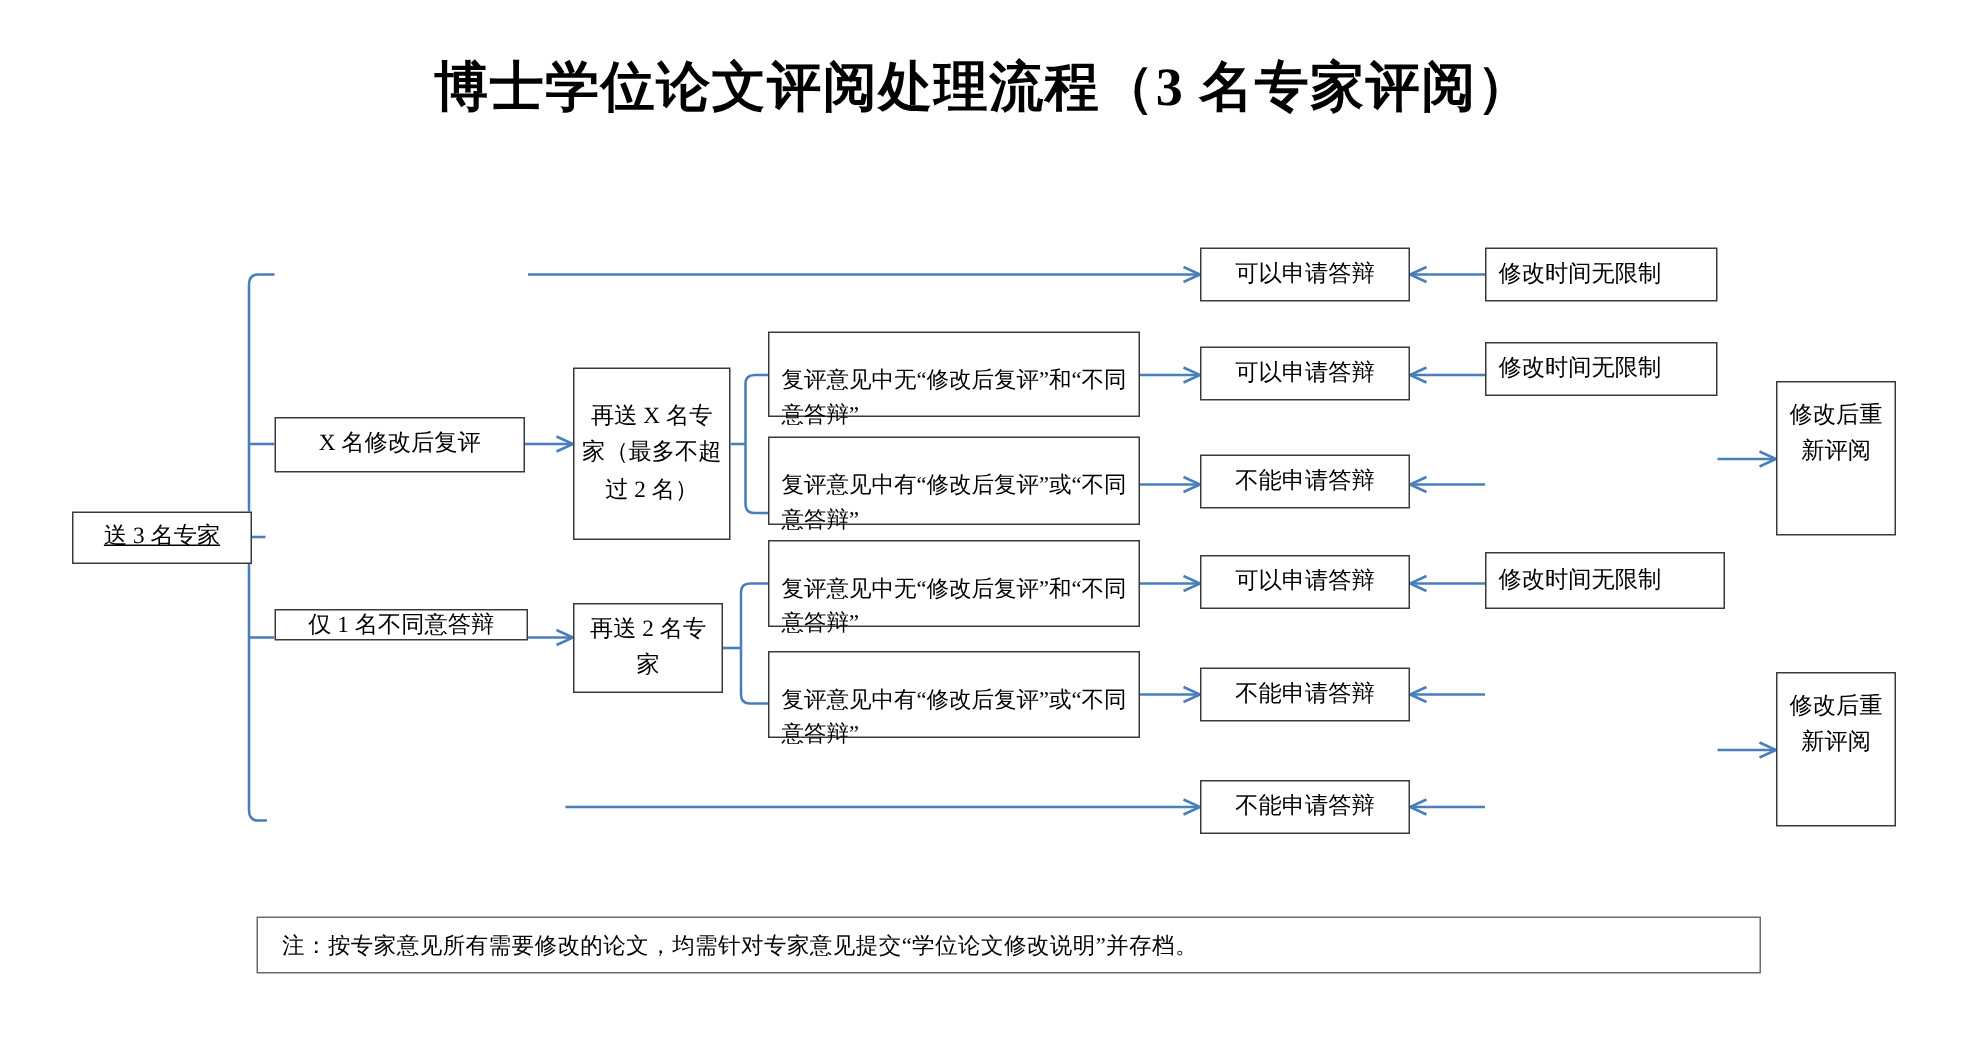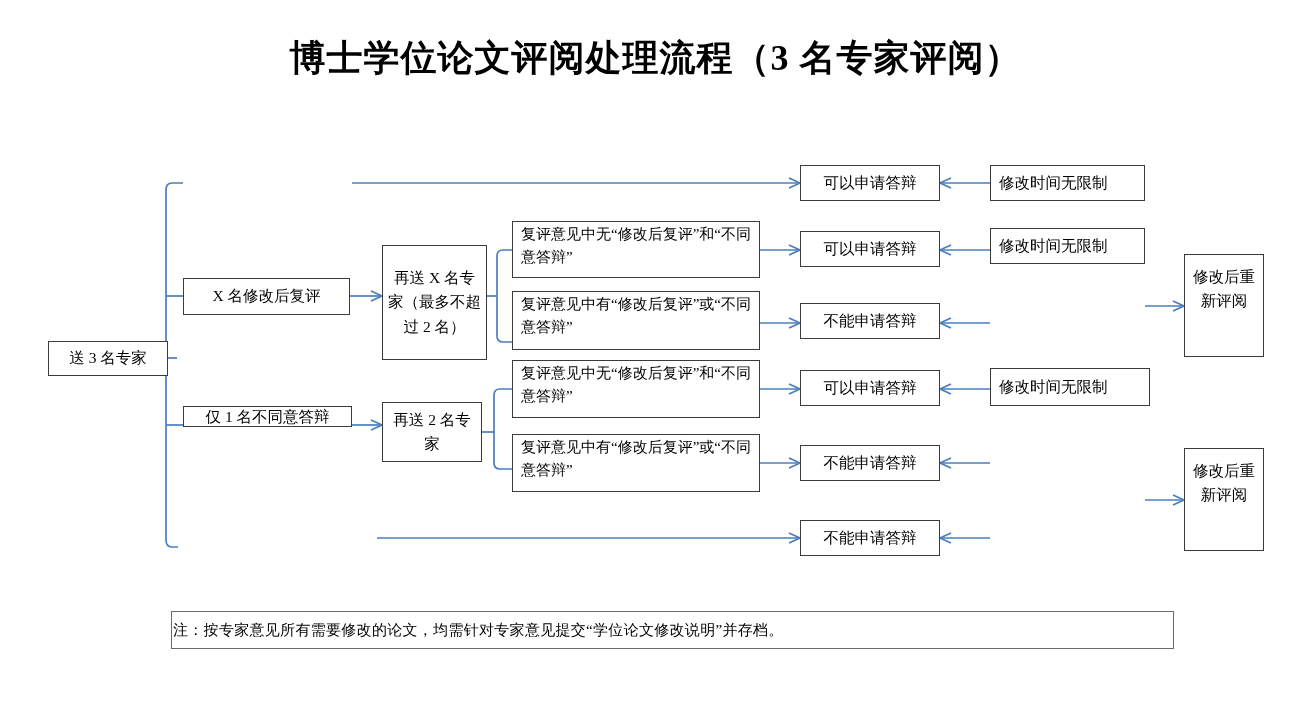--- a/index.html
+++ b/index.html
@@ -43,31 +43,31 @@
     padding: 2px 5px;
     color: #000;
   }
   .box.left-align {
     justify-content: flex-start;
     text-align: left;
     padding-left: 8px;
   }
   .box.top-align {
     align-items: flex-start;
-    padding-top: 1px;
+    padding-top: 21px;
   }
   .note {
     position: absolute;
     box-sizing: border-box;
     border: 1.4px solid #6a6a6a;
     background: #ffffff;
     display: flex;
     align-items: center;
     font-size: 15px;
-    padding-left: 1px;
+    padding-left: 16px;
     letter-spacing: 0.3px;
   }
   svg.wires {
     position: absolute;
     left: 0;
     top: 0;
     width: 1311px;
     height: 704px;
     pointer-events: none;
   }
@@ -145,21 +145,21 @@
     <path class="wire" d="M 990 538 L 942 538"></path>
     <path class="wire-arrow" d="M 951 533 L 940 538 L 951 543"></path>
 
     <path class="wire" d="M 1145 306 L 1182 306"></path>
     <path class="wire-arrow" d="M 1173 301 L 1184 306 L 1173 311"></path>
 
     <path class="wire" d="M 1145 500 L 1182 500"></path>
     <path class="wire-arrow" d="M 1173 495 L 1184 500 L 1173 505"></path>
   </svg>
 
-  <div class="box" style="left:48px; top:341px; width:120px; height:35px;">送 3 名专家</div>
+  <div class="box" style="left:48px; top:341px; width:120px; height:35px;text-decoration:underline;">送 3 名专家</div>
 
 
   <div class="box" style="left:183px; top:278px; width:167px; height:37px;">X 名修改后复评</div>
 
   <div class="box" style="left:183px; top:406px; width:169px; height:21px;">仅 1 名不同意答辩</div>
 
 
   <div class="box" style="left:382px; top:245px; width:105px; height:115px;">再送 X 名专家（最多不超过 2 名）</div>
 
   <div class="box" style="left:382px; top:402px; width:100px; height:60px;">再送 2 名专家</div>

